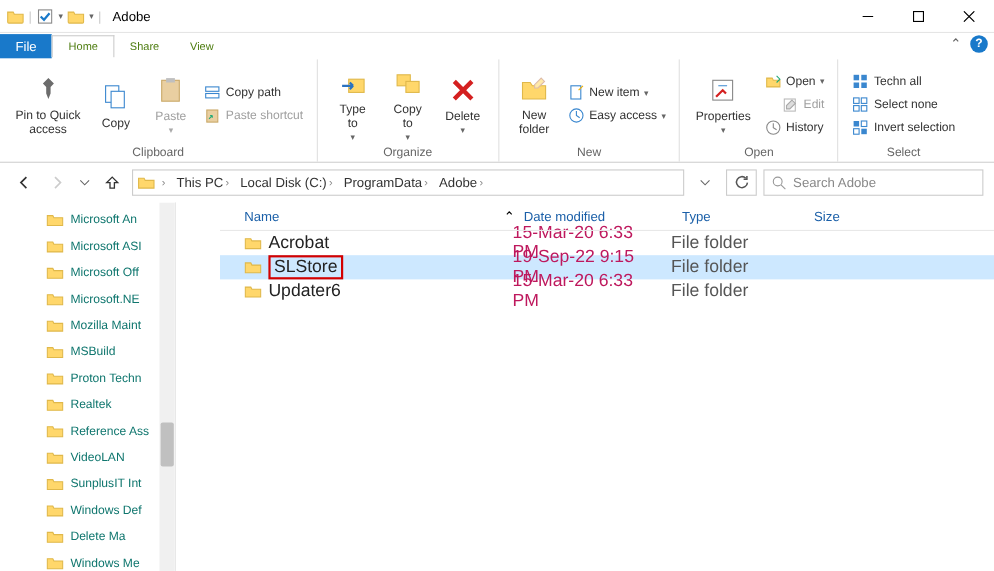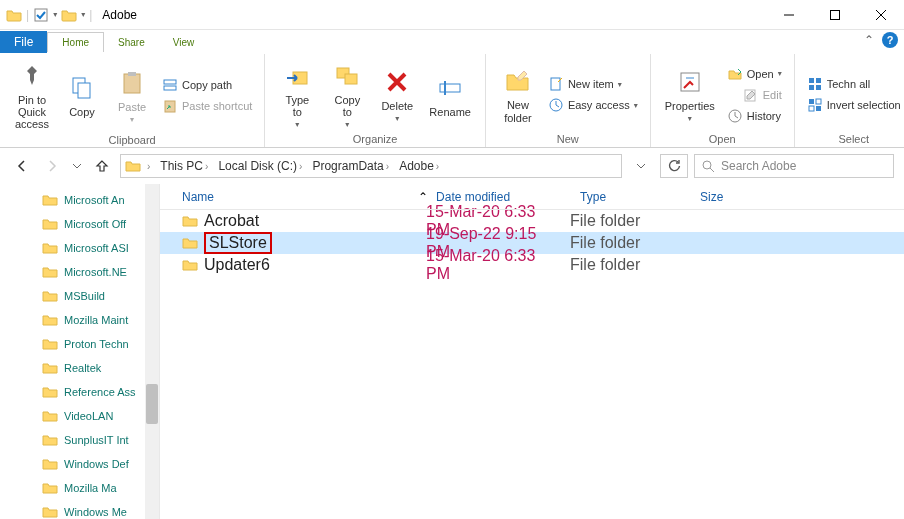--- a/index.html
+++ b/index.html
@@ -40,21 +40,21 @@
     .search-box { width: 200px; height: 24px; border: 1px solid #ccc; display: flex; align-items: center; padding: 0 6px; gap: 6px; color: #888; }
     .addr-spacer { width: 26px; display: flex; align-items: center; justify-content: center; color: #888; }
 
     .body { display: flex; height: calc(519px - 30px - 24px - 94px - 36px); }
     .tree { width: 160px; border-right: 1px solid #e8e8e8; overflow: hidden; position: relative; }
     .tree-scroll { position: absolute; right: 0; top: 0; bottom: 0; width: 14px; background: #f0f0f0; }
     .tree-thumb { position: absolute; right: 1px; top: 200px; width: 12px; height: 40px; background: #c0c0c0; border-radius: 2px; }
     .tree-list { padding: 4px 0 4px 40px; }
     .tree-item { display: flex; align-items: center; gap: 6px; padding: 4px 2px; font-size: 11px; color: #0f766e; white-space: nowrap; overflow: hidden; }
 
-    .listarea { flex: 1; position: relative; }
+    .listarea { flex: 1; position: relative; margin-left: 40px; }
     .list-header { display: flex; border-bottom: 1px solid #e8e8e8; height: 26px; align-items: center; }
     .col { font-size: 12px; color: #1a5fa8; padding: 0 8px; }
     .col-name { width: 258px; display: flex; align-items: center; justify-content: space-between; padding-left: 22px; }
     .col-date { width: 144px; }
     .col-type { width: 120px; }
     .col-size { width: 100px; }
 
     .list-rows { }
     .row { display: flex; align-items: center; height: 22px; font-size: 16px; color: #222; }
     .row.selected { background: #cde8ff; align-items: center; }
@@ -204,29 +204,20 @@
       </div>
       <div class="big-btn">
         <span class="ico">
           <svg width="26" height="26" viewBox="0 0 26 26">
               <path d="M5 5l16 16M21 5L5 21" stroke="#d42020" stroke-width="4"></path>
             </svg>
         </span>
         <span>Delete</span>
         <span style="font-size:8px;color:#666">▾</span>
       </div>
-      <div class="big-btn">
-        <span class="ico">
-          <svg width="26" height="26" viewBox="0 0 26 26">
-              <rect x="3" y="9" width="20" height="8" fill="none" stroke="#3a87cf"></rect>
-              <rect x="7" y="6" width="2" height="14" fill="#3a87cf"></rect>
-            </svg>
-        </span>
-        <span>Rename</span>
-      </div>
     </div>
     <div class="label">Organize</div>
   </div>
 
   <div class="ribbon-group">
     <div class="content">
       <div class="big-btn">
         <span class="ico">
           <svg width="28" height="28" viewBox="0 0 28 28">
               <path d="M3 8h7l2 3h12v12H3z" fill="#ffd76b" stroke="#e0b84a"></path>
@@ -315,20 +306,31 @@
         <div class="small-btn">
           <span class="ico">
             <svg width="16" height="16" viewBox="0 0 16 16">
                 <rect x="2" y="2" width="5" height="5" fill="#3a87cf"></rect>
                 <rect x="9" y="2" width="5" height="5" fill="#3a87cf"></rect>
                 <rect x="2" y="9" width="5" height="5" fill="#3a87cf"></rect>
                 <rect x="9" y="9" width="5" height="5" fill="#3a87cf"></rect>
               </svg>
           </span>
           <span>Techn all</span>
+        </div>
+        <div class="small-btn">
+          <span class="ico">
+            <svg width="16" height="16" viewBox="0 0 16 16">
+                <rect x="2" y="2" width="5" height="5" fill="none" stroke="#3a87cf"></rect>
+                <rect x="9" y="2" width="5" height="5" fill="none" stroke="#3a87cf"></rect>
+                <rect x="2" y="9" width="5" height="5" fill="none" stroke="#3a87cf"></rect>
+                <rect x="9" y="9" width="5" height="5" fill="none" stroke="#3a87cf"></rect>
+              </svg>
+          </span>
+          <span>Select none</span>
         </div>
         <div class="small-btn">
           <span class="ico">
             <svg width="16" height="16" viewBox="0 0 16 16">
                 <rect x="2" y="2" width="5" height="5" fill="#3a87cf"></rect>
                 <rect x="9" y="2" width="5" height="5" fill="none" stroke="#3a87cf"></rect>
                 <rect x="2" y="9" width="5" height="5" fill="none" stroke="#3a87cf"></rect>
                 <rect x="9" y="9" width="5" height="5" fill="#3a87cf"></rect>
               </svg>
           </span>
@@ -419,60 +421,60 @@
             </svg>
           </span>
           <span>Microsoft An</span>
         </div>
         <div class="tree-item">
           <span>
             <svg width="16" height="16" viewBox="0 0 16 16">
               <path d="M1 4h5l1 2h8v7H1z" fill="#ffd76b" stroke="#e0b84a"></path>
             </svg>
           </span>
+          <span>Microsoft ASI</span>
+        </div>
+        <div class="tree-item">
+          <span>
+            <svg width="16" height="16" viewBox="0 0 16 16">
+              <path d="M1 4h5l1 2h8v7H1z" fill="#ffd76b" stroke="#e0b84a"></path>
+            </svg>
+          </span>
           <span>Microsoft Off</span>
         </div>
         <div class="tree-item">
           <span>
             <svg width="16" height="16" viewBox="0 0 16 16">
               <path d="M1 4h5l1 2h8v7H1z" fill="#ffd76b" stroke="#e0b84a"></path>
             </svg>
           </span>
-          <span>Microsoft ASI</span>
-        </div>
-        <div class="tree-item">
-          <span>
-            <svg width="16" height="16" viewBox="0 0 16 16">
-              <path d="M1 4h5l1 2h8v7H1z" fill="#ffd76b" stroke="#e0b84a"></path>
-            </svg>
-          </span>
           <span>Microsoft.NE</span>
         </div>
         <div class="tree-item">
           <span>
             <svg width="16" height="16" viewBox="0 0 16 16">
               <path d="M1 4h5l1 2h8v7H1z" fill="#ffd76b" stroke="#e0b84a"></path>
             </svg>
           </span>
+          <span>Mozilla Maint</span>
+        </div>
+        <div class="tree-item">
+          <span>
+            <svg width="16" height="16" viewBox="0 0 16 16">
+              <path d="M1 4h5l1 2h8v7H1z" fill="#ffd76b" stroke="#e0b84a"></path>
+            </svg>
+          </span>
           <span>MSBuild</span>
         </div>
         <div class="tree-item">
           <span>
             <svg width="16" height="16" viewBox="0 0 16 16">
               <path d="M1 4h5l1 2h8v7H1z" fill="#ffd76b" stroke="#e0b84a"></path>
             </svg>
           </span>
-          <span>Mozilla Maint</span>
-        </div>
-        <div class="tree-item">
-          <span>
-            <svg width="16" height="16" viewBox="0 0 16 16">
-              <path d="M1 4h5l1 2h8v7H1z" fill="#ffd76b" stroke="#e0b84a"></path>
-            </svg>
-          </span>
           <span>Proton Techn</span>
         </div>
         <div class="tree-item">
           <span>
             <svg width="16" height="16" viewBox="0 0 16 16">
               <path d="M1 4h5l1 2h8v7H1z" fill="#ffd76b" stroke="#e0b84a"></path>
             </svg>
           </span>
           <span>Realtek</span>
         </div>
@@ -507,21 +509,21 @@
             </svg>
           </span>
           <span>Windows Def</span>
         </div>
         <div class="tree-item">
           <span>
             <svg width="16" height="16" viewBox="0 0 16 16">
               <path d="M1 4h5l1 2h8v7H1z" fill="#ffd76b" stroke="#e0b84a"></path>
             </svg>
           </span>
-          <span>Mozilla Ma</span>
+          <span>Delete Ma</span>
         </div>
         <div class="tree-item">
           <span>
             <svg width="16" height="16" viewBox="0 0 16 16">
               <path d="M1 4h5l1 2h8v7H1z" fill="#ffd76b" stroke="#e0b84a"></path>
             </svg>
           </span>
           <span>Windows Me</span>
         </div>
       </div>

